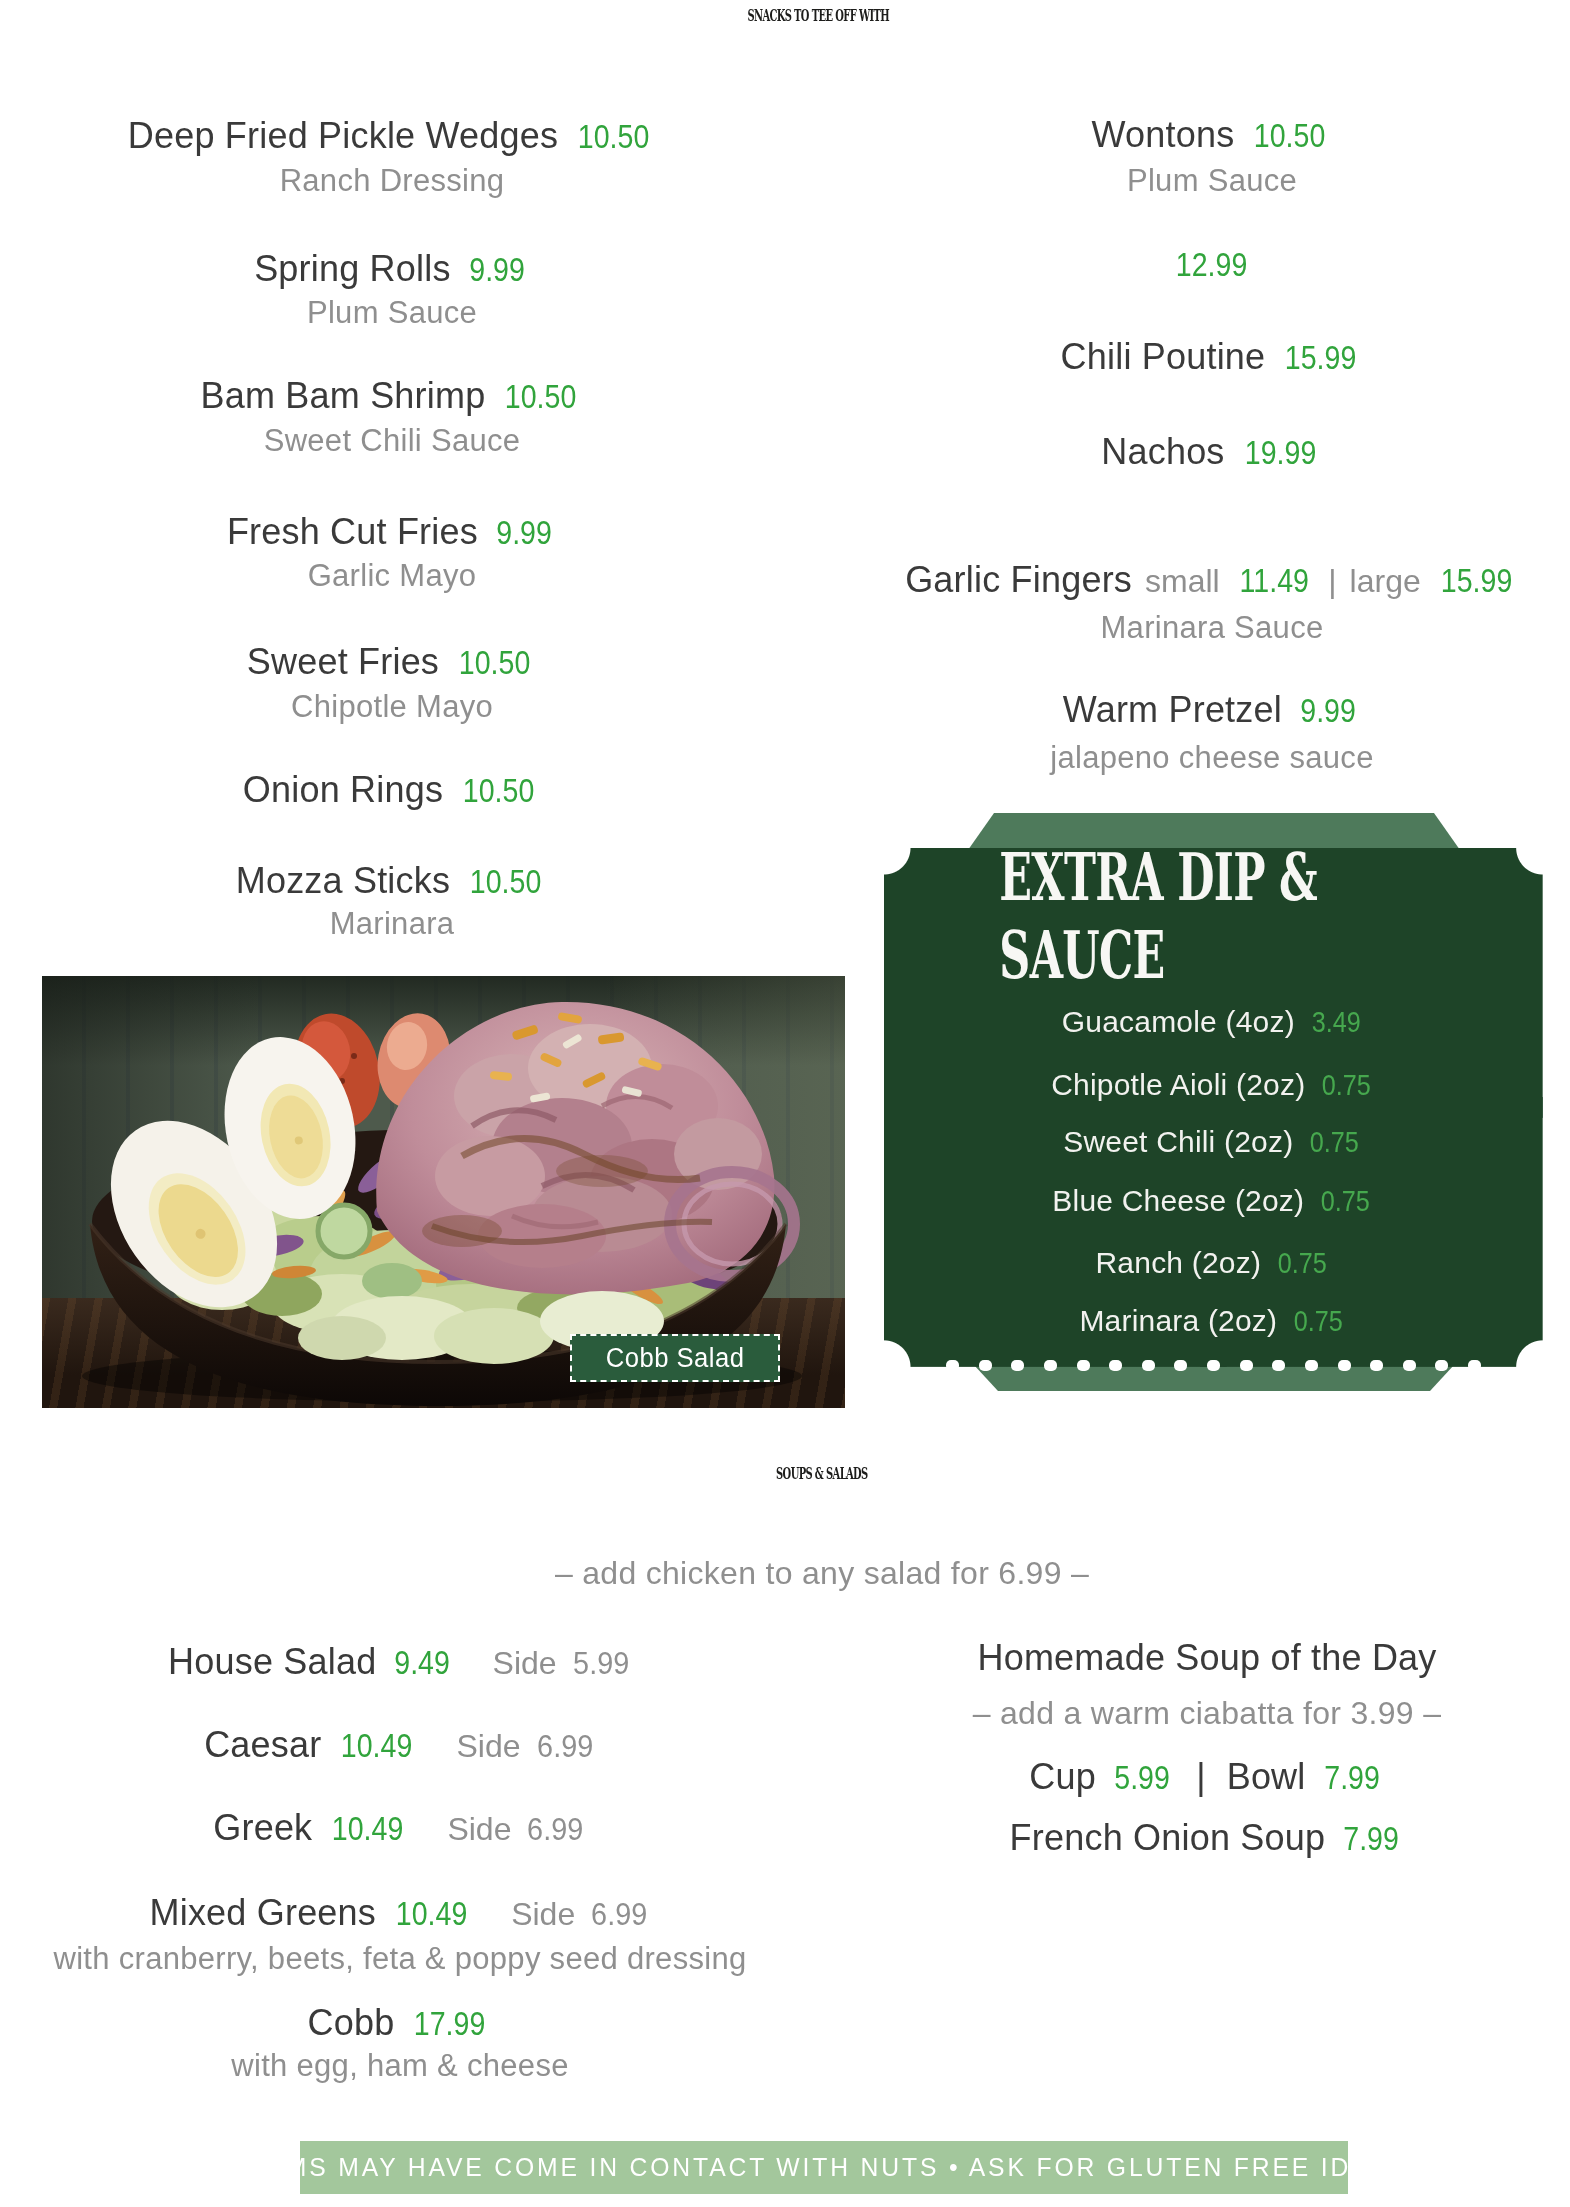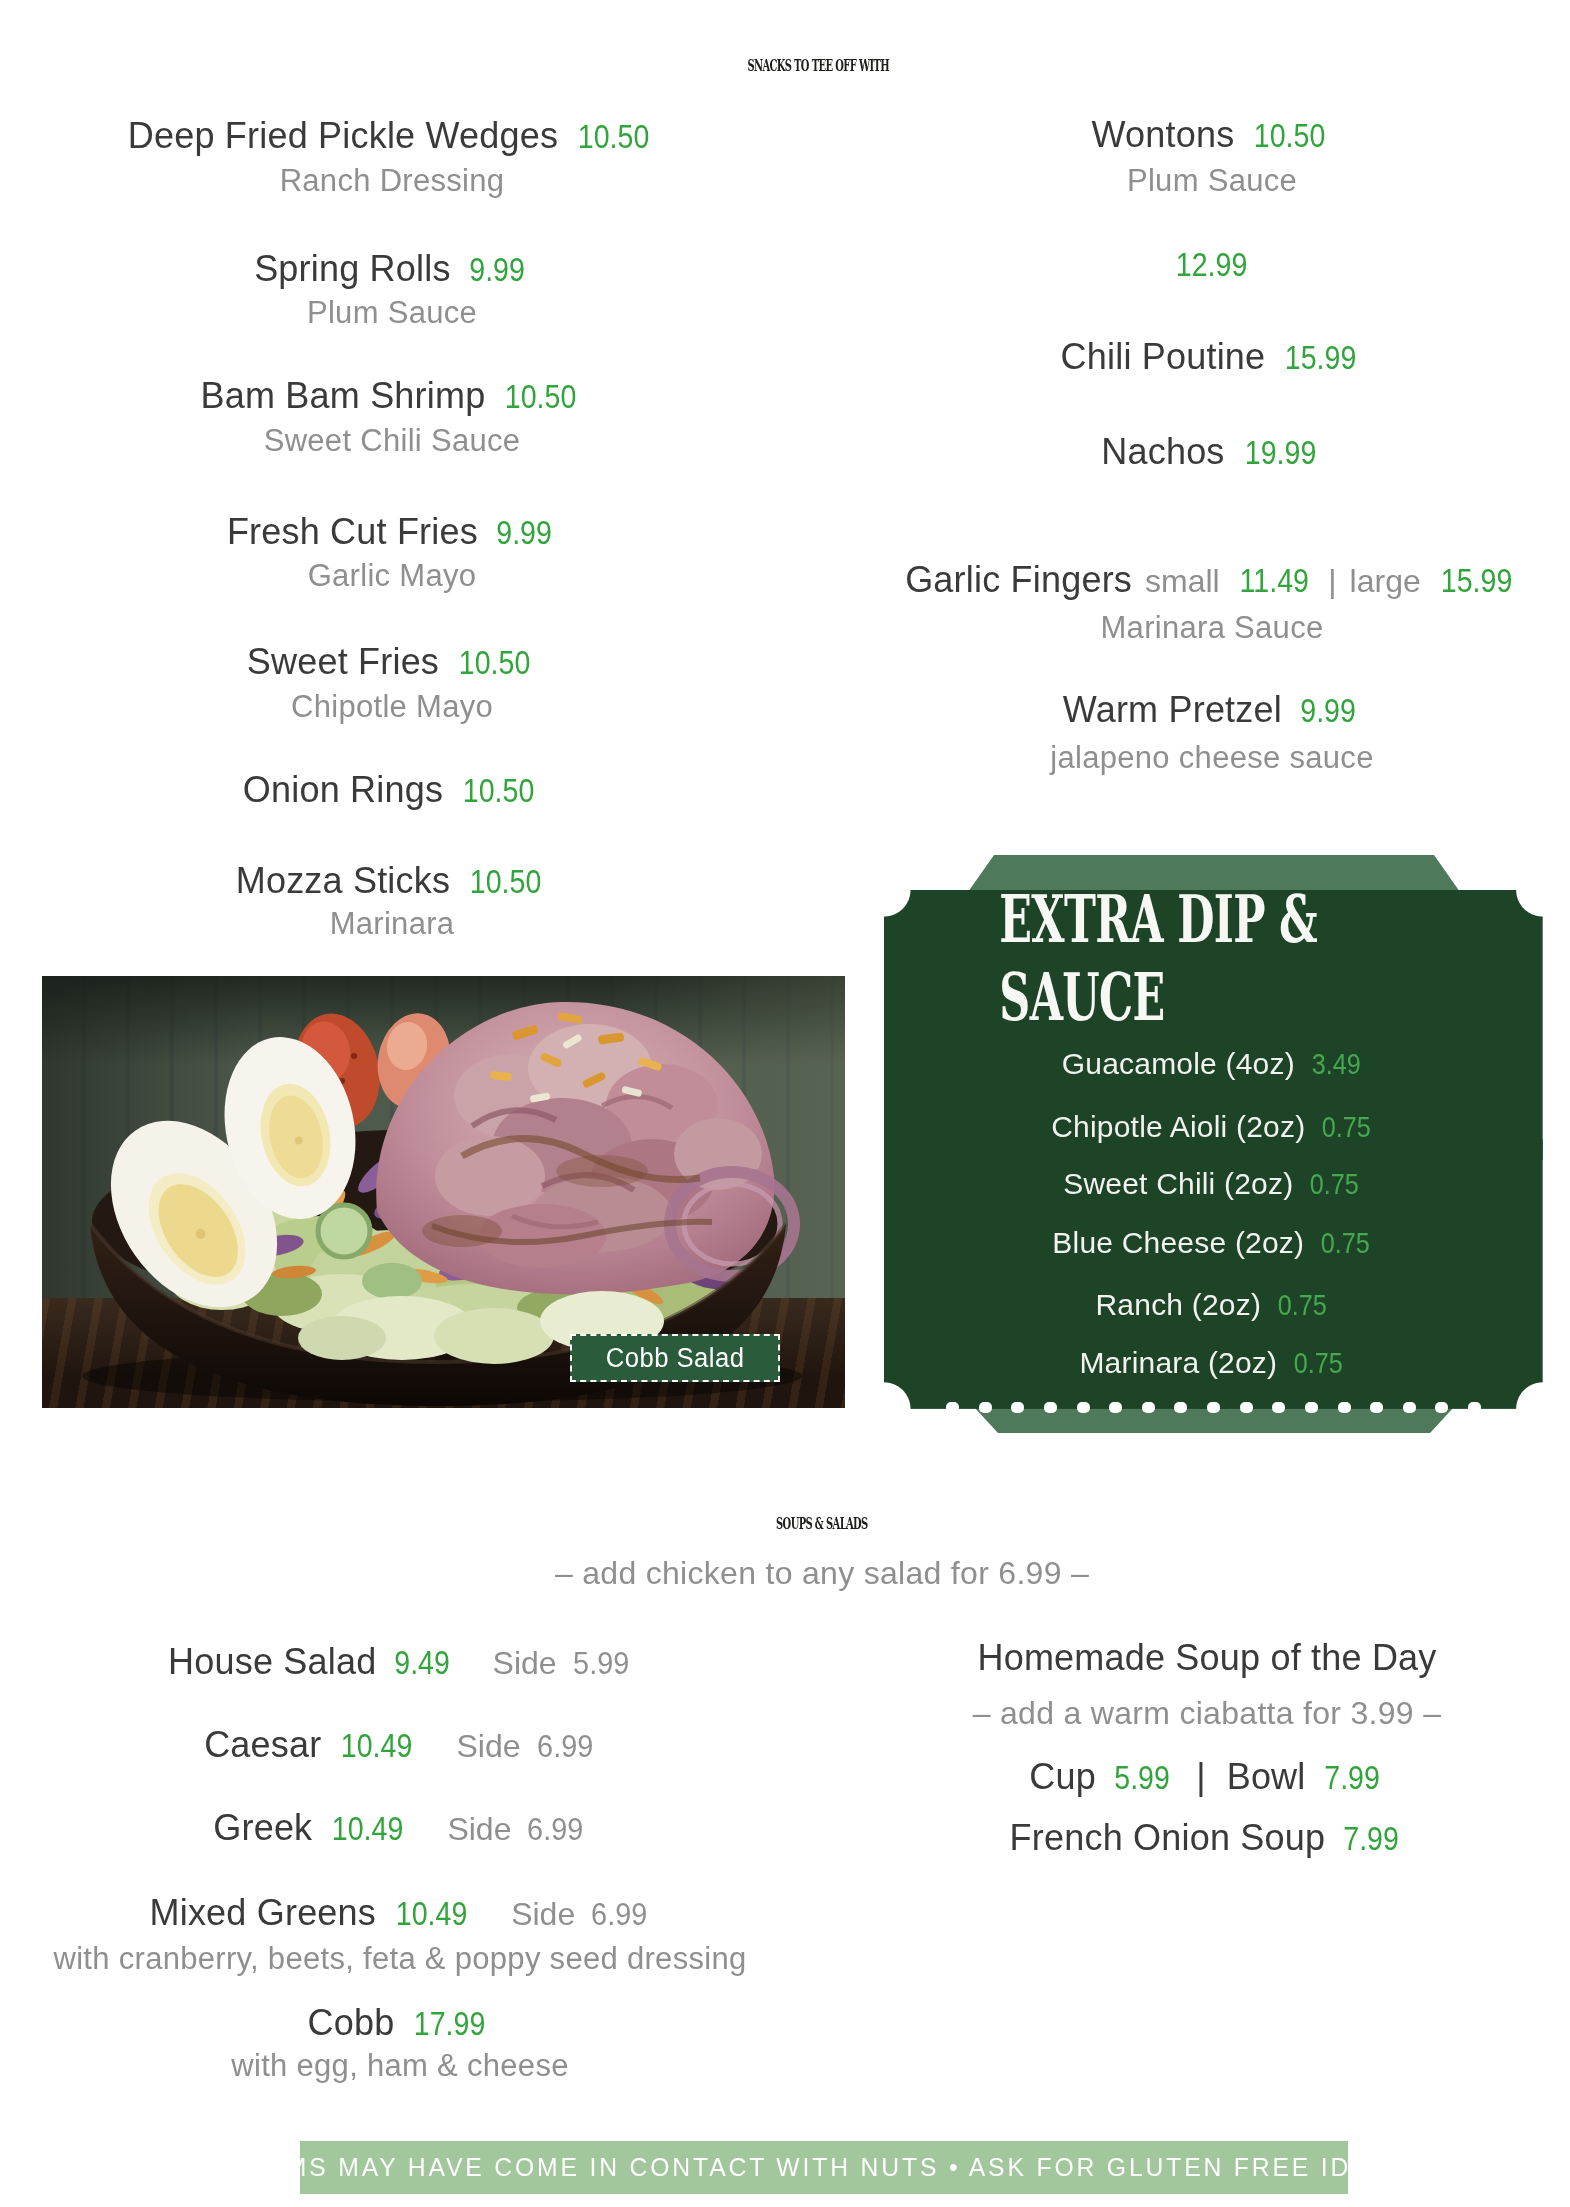--- a/index.html
+++ b/index.html
@@ -1,37 +1,37 @@
 <!DOCTYPE html>
 <html><head>
 <meta charset="utf-8">
 <style>
   html,body{margin:0;padding:0;background:#ffffff;}
   body{font-family:"Liberation Sans", sans-serif;}
   .page{position:relative;width:1570px;height:2207px;background:#ffffff;overflow:hidden;margin:0 auto;}
 
   
   .line{position:absolute;display:flex;justify-content:center;align-items:baseline;gap:13px;line-height:1;white-space:nowrap;}
-  .hline{position:absolute;display:flex;justify-content:center;align-items:flex-end;line-height:1;white-space:nowrap;}
+  .hline{position:absolute;display:flex;justify-content:center;align-items:flex-start;line-height:1;white-space:nowrap;}
   .lc{left:60px;width:664px;}
   .rc{left:880px;width:664px;}
   .sc{left:68px;width:664px;}
   .oc{left:875px;width:664px;}
 
   .slab{font-family:"DejaVu Serif", serif;font-weight:bold;color:#1d1d1b;display:inline-block;transform:scaleX(.62);letter-spacing:-1px;}
   .nm{font-size:36px;color:#3a3a3a;letter-spacing:.2px;}
   .pr{font-size:34px;color:#31a43c;display:inline-block;transform:scaleX(.84);}
   .ds{font-size:31px;color:#8f8f8f;letter-spacing:.3px;}
   .sz{font-size:32px;color:#8f8f8f;}
   .szp{font-size:32px;color:#8f8f8f;display:inline-block;transform:scaleX(.9);}
   .side{margin-left:24px;}
   .pipe{margin:0 8px;}
 
   
-  .panel-wrap{position:absolute;left:884px;top:855px;width:659px;height:578px;}
+  .panel-wrap{position:absolute;left:884px;top:813px;width:659px;height:578px;}
   .trap-top{position:absolute;top:0;left:84px;width:492px;height:37px;background:#4e7a5b;
     clip-path:polygon(26px 0, calc(100% - 26px) 0, 100% 100%, 0 100%);}
   .trap-bottom{position:absolute;top:552px;left:90px;width:480px;height:26px;background:#4e7a5b;
     clip-path:polygon(0 0, 100% 0, calc(100% - 24px) 100%, 24px 100%);}
   .pan{position:absolute;top:35px;left:0;width:659px;height:519px;
     background:
       radial-gradient(circle 27px at 0 0, rgba(0,0,0,0) 26px, #1e4428 27px) 0 0/52% 52% no-repeat,
       radial-gradient(circle 27px at 100% 0, rgba(0,0,0,0) 26px, #1e4428 27px) 100% 0/52% 52% no-repeat,
       radial-gradient(circle 27px at 0 100%, rgba(0,0,0,0) 26px, #1e4428 27px) 0 100%/52% 52% no-repeat,
       radial-gradient(circle 27px at 100% 100%, rgba(0,0,0,0) 26px, #1e4428 27px) 100% 100%/52% 52% no-repeat;}

